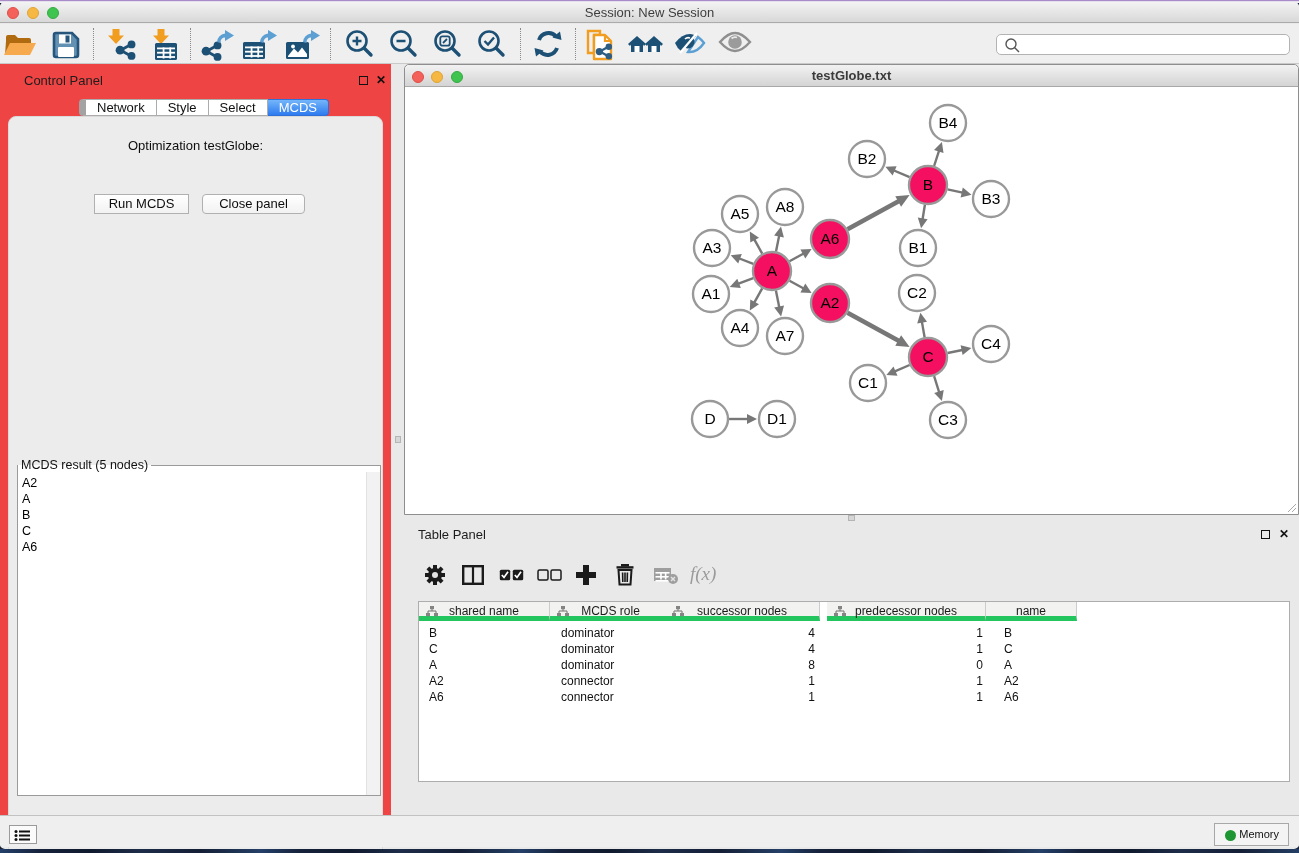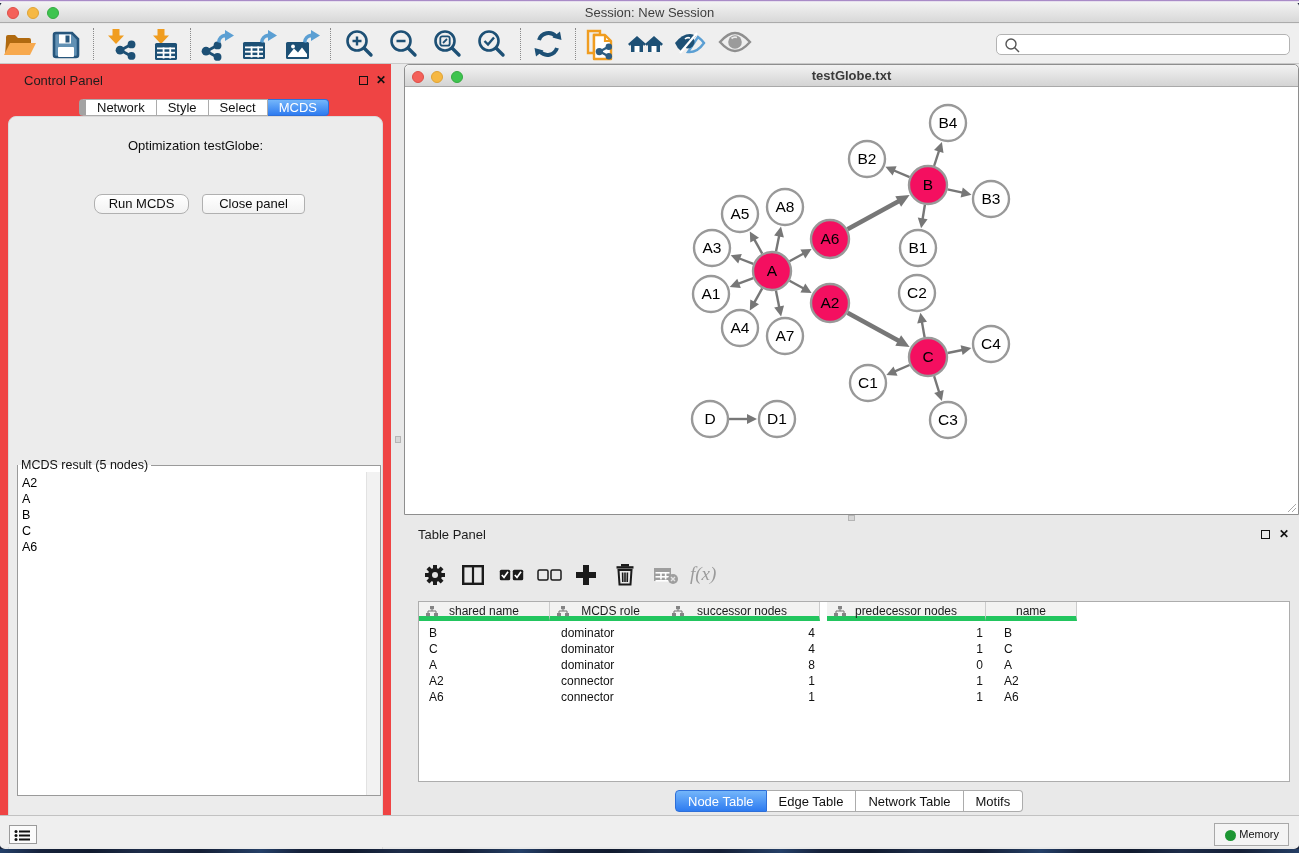--- a/index.html
+++ b/index.html
@@ -196,21 +196,21 @@
     <div class="close-ico" style="left:376px;top:9px">✕</div>
     <div class="tabrow" style="left:79px;top:35px">
       <div class="tab first">Network</div>
         <div class="tab">Style</div>
         <div class="tab">Select</div>
         <div class="tab last sel">MCDS</div>
     </div>
     <div id="cp-inner"></div>
     <div id="cp-body">
       <div style="position:absolute;left:0;top:22px;width:375px;text-align:center;font-size:13px;color:#0d0d0d">Optimization testGlobe:</div>
-      <div style="position:absolute;left:86px;top:78px;width:95px;height:20px;background:linear-gradient(#fff,#f2f2f2);border:1px solid #b0b0b0;border-radius:8px;font-size:13px;text-align:center;line-height:18px;color:#0d0d0d">Run MCDS</div>
+      <div style="position:absolute;left:86px;top:78px;width:95px;height:20px;background:linear-gradient(#fff,#f2f2f2);border:1px solid #b0b0b0;border-radius:0;font-size:13px;text-align:center;line-height:18px;color:#0d0d0d">Run MCDS</div>
       <div style="position:absolute;left:194px;top:78px;width:103px;height:20px;background:linear-gradient(#fff,#f2f2f2);border:1px solid #b0b0b0;border-radius:4px;font-size:13px;text-align:center;line-height:18px;color:#0d0d0d">Close panel</div>
     </div>
     <fieldset style="left:17px;top:394px;width:364px;height:338px;background:#fff">
       <legend>MCDS result (5 nodes)</legend>
       <div style="position:absolute;right:0;top:0;width:14px;height:100%;background:#f2f2f2;border-left:1px solid #e2e2e2"></div>
       <div style="position:absolute;left:4px;top:3px;font-size:12.5px;line-height:16px;color:#000">A2<br>A<br>B<br>C<br>A6</div>
     </fieldset>
   </div>
   <div style="position:absolute;left:391px;top:62px;width:13px;height:753px;background:#e9e9e9"></div>
   <div style="position:absolute;left:395px;top:434px;width:6px;height:7px;background:#d6d6d6;border:1px solid #b5b5b5"></div>
@@ -428,26 +428,20 @@
 <div class="td" style="left:142px;top:71px">connector</div>
 <div class="td" style="left:253px;top:71px;width:143px;text-align:right">1</div>
 <div class="td" style="left:408px;top:71px;width:156px;text-align:right">1</div>
 <div class="td" style="left:585px;top:71px">A2</div>
 <div class="td" style="left:10px;top:87px">A6</div>
 <div class="td" style="left:142px;top:87px">connector</div>
 <div class="td" style="left:253px;top:87px;width:143px;text-align:right">1</div>
 <div class="td" style="left:408px;top:87px;width:156px;text-align:right">1</div>
 <div class="td" style="left:585px;top:87px">A6</div>
   </div>
-  <div class="btabs" style="left:675px">
-    <div class="btab first sel">Node Table</div>
-      <div class="btab">Edge Table</div>
-      <div class="btab">Network Table</div>
-      <div class="btab last">Motifs</div>
-  </div>
   <div id="statusbar">
     <div id="listbtn">
         <svg width="26" height="17" style="position:absolute;left:4px;top:3px">
           <circle cx="2" cy="2.5" r="1.5" fill="#111"></circle>
           <rect x="5" y="1.5" width="11" height="2" fill="#111"></rect>
           <circle cx="2" cy="6.5" r="1.5" fill="#111"></circle>
           <rect x="5" y="5.5" width="11" height="2" fill="#111"></rect>
           <circle cx="2" cy="10.5" r="1.5" fill="#111"></circle>
           <rect x="5" y="9.5" width="11" height="2" fill="#111"></rect>
         </svg>

